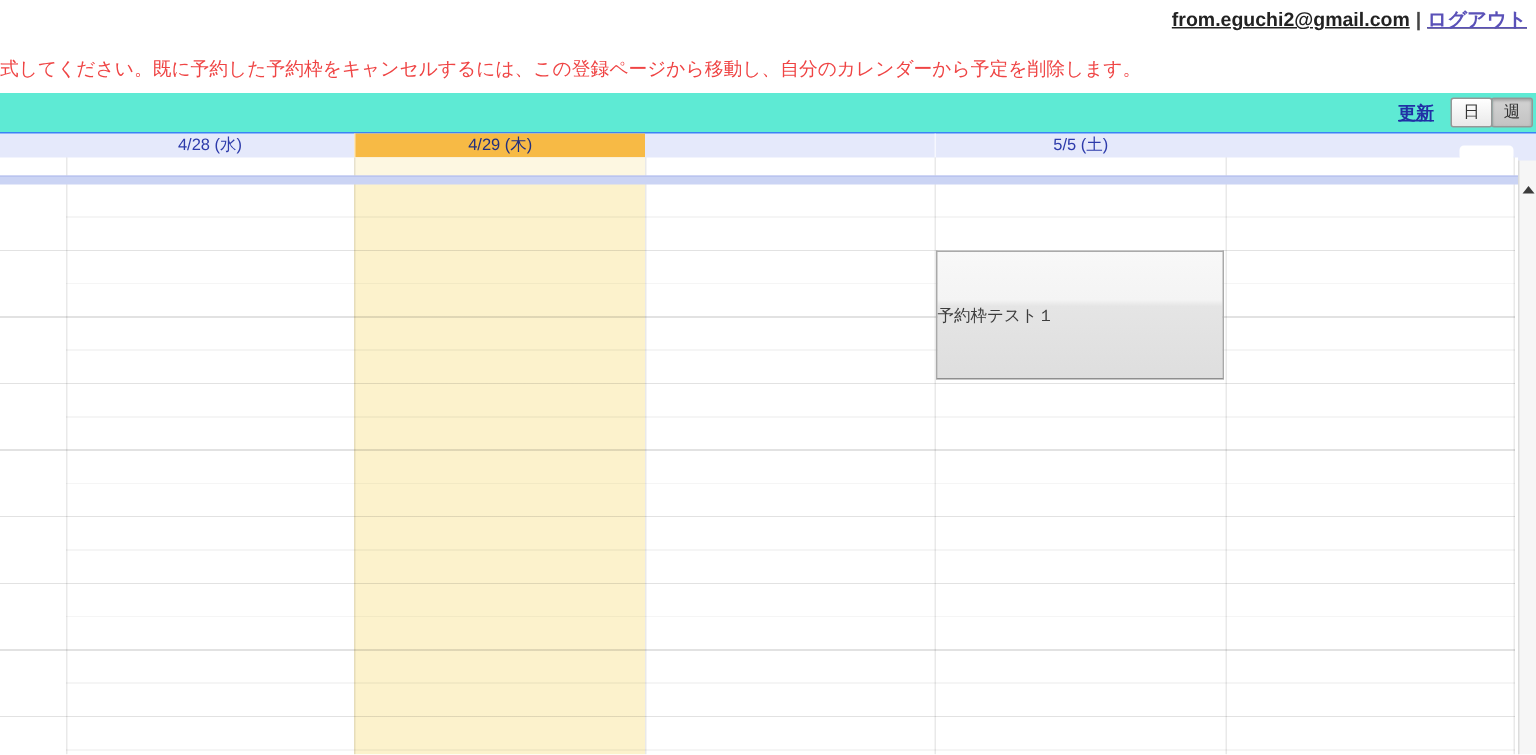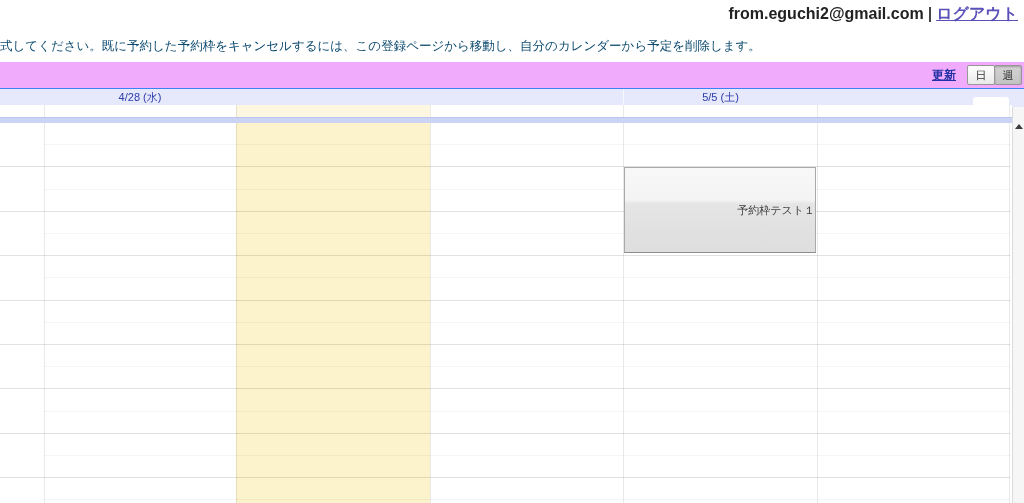--- a/index.html
+++ b/index.html
@@ -5,33 +5,33 @@
   html,body{margin:0;padding:0;}
   body{
     width:1024px;height:503px;position:relative;overflow:hidden;
     background:#ffffff;
     font-family:"Liberation Sans","DejaVu Sans",sans-serif;
     -webkit-font-smoothing:antialiased;
   }
   
   .account-bar{
     position:absolute;top:4px;right:6px;
-    font-size:16px;font-weight:bold;color:#222;white-space:nowrap;
+    font-size:13px;font-weight:bold;color:#222;white-space:nowrap;text-decoration:underline;
   }
   .account-bar .sep{color:#444;font-weight:bold;margin:0 4px;}
   .logout-link{color:#5a51b8;text-decoration:underline;cursor:pointer;font-weight:bold;}
   
   .instruction{
     position:absolute;top:38px;left:0;right:20px;
-    font-size:12.5px;color:#0c4a6e;white-space:nowrap;overflow:hidden;
+    font-size:12.5px;color:#ef4444;white-space:nowrap;overflow:hidden;
   }
   
   .toolbar{
     position:absolute;top:62px;left:0;width:1024px;height:26px;
-    background:#f0abfc;border-bottom:7px solid #3b82f6;
+    background:#5eead4;border-bottom:7px solid #3b82f6;
     display:flex;align-items:center;justify-content:flex-end;
   }
   .refresh-link{
     font-size:12px;font-weight:bold;color:#2130a5;
     text-decoration:underline;cursor:pointer;margin-right:11px;
   }
   .view-btn{
     display:inline-block;box-sizing:border-box;width:28px;height:20px;
     font-size:11px;line-height:18px;text-align:center;color:#333;
     border:1px solid #979797;border-radius:2px;cursor:pointer;
@@ -91,21 +91,21 @@
   }
   .allday-band{
     position:absolute;top:12px;left:0;width:1012px;height:6px;
     background:#cbd4f4;border-top:1px solid #bac4ef;box-sizing:border-box;z-index:2;
   }
   
   .event-block{
     position:absolute;left:624px;top:62px;width:192px;height:86px;z-index:3;
     box-sizing:border-box;border:1px solid #a9a9a9;border-bottom-color:#8e8e8e;
     background:linear-gradient(180deg,#f8f8f8 0%,#f4f4f4 38%,#e5e5e5 43%,#dedede 100%);
-    display:flex;align-items:center;justify-content:flex-end;
+    display:flex;align-items:center;justify-content:flex-start;
     font-size:11px;color:#3c3c3c;cursor:pointer;
   }
   
   .scrollbar{
     position:absolute;left:1012px;top:107px;width:12px;bottom:0;
     background:#f6f6f6;border-left:1px solid #dcdcdc;box-sizing:border-box;
   }
   .scroll-up-btn{
     width:11px;height:14px;margin-top:12px;cursor:pointer;
     display:flex;align-items:center;justify-content:center;
@@ -128,20 +128,21 @@
 <div class="toolbar">
   <span class="refresh-link">更新</span>
   <span class="btn-group">
     <span class="view-btn">日</span>
     <span class="view-btn active">週</span>
   </span>
 </div>
 
 <div class="day-header-row">
   <div class="day-header-cell" style="left:44px;width:192px;border-left:none;">4/28 (水)</div>
+  <div class="day-header-cell highlighted" style="left:236px;width:194px;">4/29 (木)</div>
   <div class="day-header-cell" style="left:623px;width:194px;">5/5 (土)</div>
 </div>
 <div class="header-corner-box"></div>
 
 <div class="columns-layer">
   <div class="highlight-col-allday"></div>
   <div class="highlight-col-body"></div>
 
   <div class="half-hour-lines"></div>
   <div class="hour-lines"></div>

